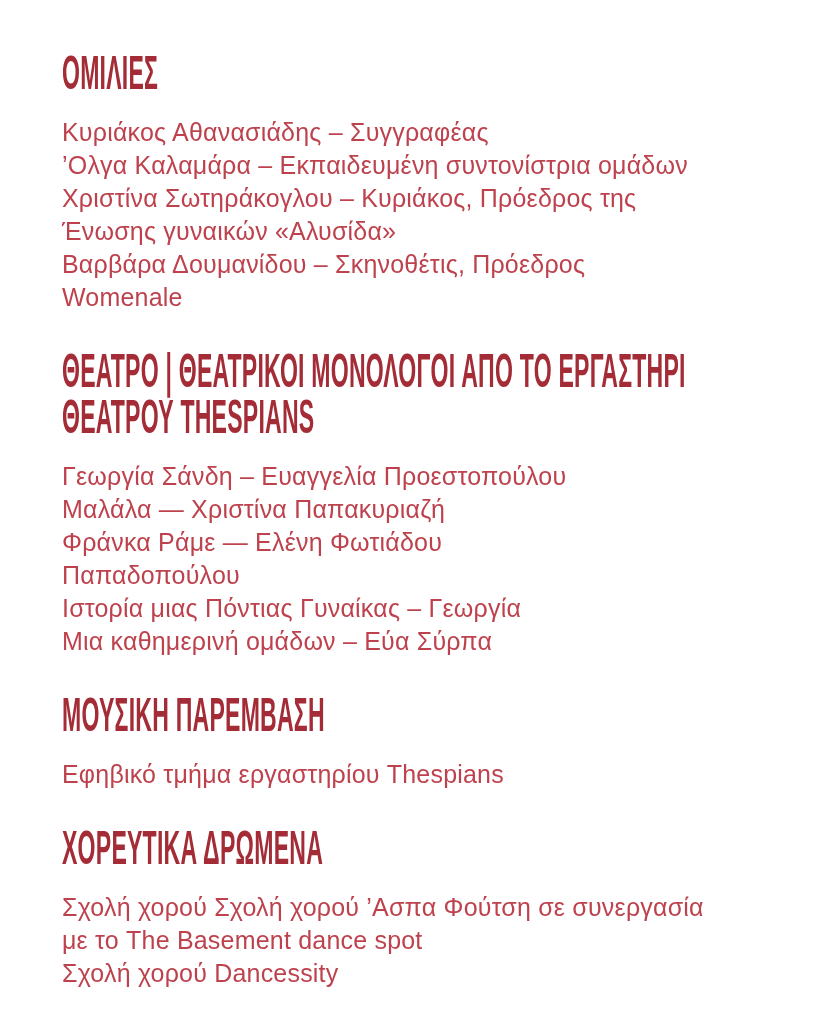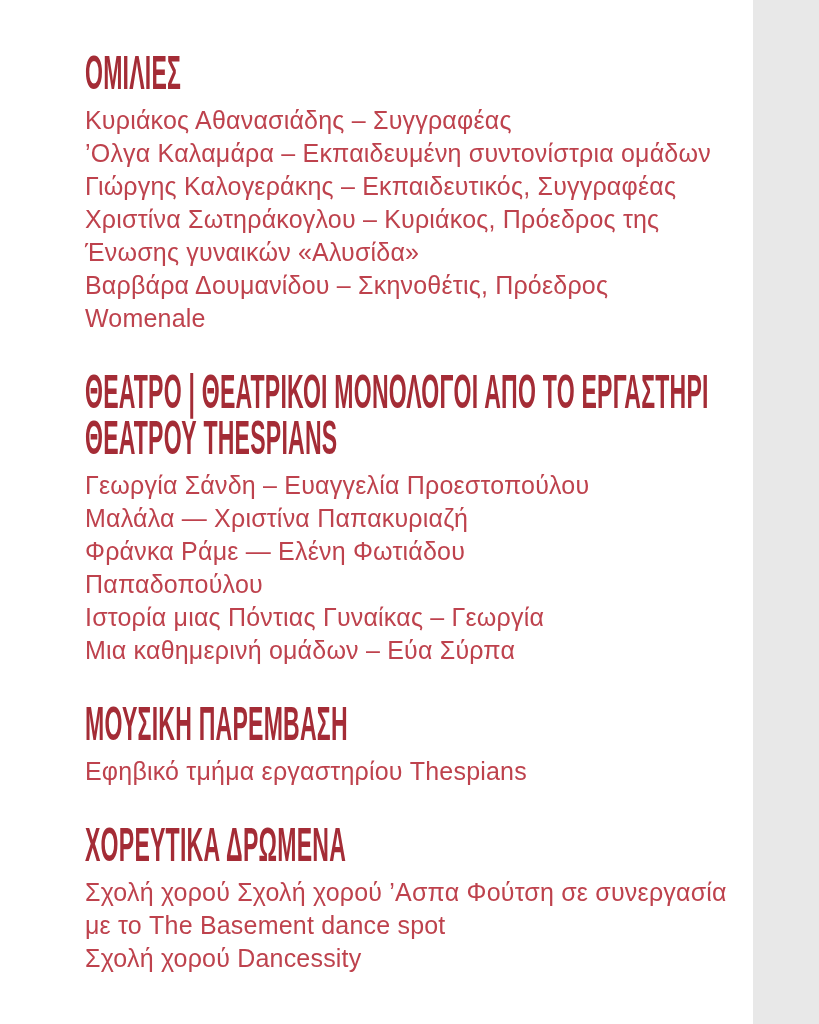--- a/index.html
+++ b/index.html
@@ -7,46 +7,46 @@
     --body-color: #BE424D;
     --bg-color: #FFFFFF;
   }
   * { margin: 0; padding: 0; box-sizing: border-box; }
   html, body {
     background: #e8e8e8;
     font-family: "Liberation Sans", sans-serif;
   }
   .page {
     position: relative;
-    width: 753px;
+    width: 819px;
     height: 1024px;
     background: var(--bg-color);
     overflow: hidden;
-    padding: 50px 40px 0 85px;
+    padding: 50px 40px 0 62px;
   }
   section.program-section { margin: 0; }
   section.program-section + section.program-section { margin-top: 34px; }
   h2.section-heading {
     color: var(--heading-color);
     font-size: 48px;
     line-height: 46px;
     font-weight: 800;
     letter-spacing: 0.5px;
     white-space: nowrap;
   }
   h2.section-heading .hline {
     display: block;
   }
   h2.section-heading .hline > span {
     display: inline-block;
     transform: scaleX(0.48);
     transform-origin: left center;
   }
   .lines {
-    margin-top: 8px;
+    margin-top: 20px;
   }
   .line {
     color: var(--body-color);
     font-size: 25px;
     line-height: 33px;
     white-space: nowrap;
     letter-spacing: 0.2px;
   }
 </style>
 </head>
@@ -54,21 +54,20 @@
 
 <div class="page">
   <div>
       <section class="program-section">
         <h2 class="section-heading">
           <span class="hline"><span>ΟΜΙΛΙΕΣ</span></span>
         </h2>
         <div class="lines">
           <div class="line">Κυριάκος Αθανασιάδης – Συγγραφέας</div>
           <div class="line">’Ολγα Καλαμάρα – Εκπαιδευμένη συντονίστρια ομάδων</div>
-          <div class="line">Γιώργης Καλογεράκης – Εκπαιδευτικός, Συγγραφέας</div>
           <div class="line">Χριστίνα Σωτηράκογλου – Κυριάκος, Πρόεδρος της</div>
           <div class="line">Ένωσης γυναικών «Αλυσίδα»</div>
           <div class="line">Βαρβάρα Δουμανίδου – Σκηνοθέτις, Πρόεδρος</div>
           <div class="line">Womenale</div>
         </div>
       </section>
       <section class="program-section">
         <h2 class="section-heading">
           <span class="hline"><span>ΘΕΑΤΡΟ | ΘΕΑΤΡΙΚΟΙ ΜΟΝΟΛΟΓΟΙ ΑΠΟ ΤΟ ΕΡΓΑΣΤΗΡΙ</span></span>
           <span class="hline"><span>ΘΕΑΤΡΟΥ THESPIANS</span></span>

